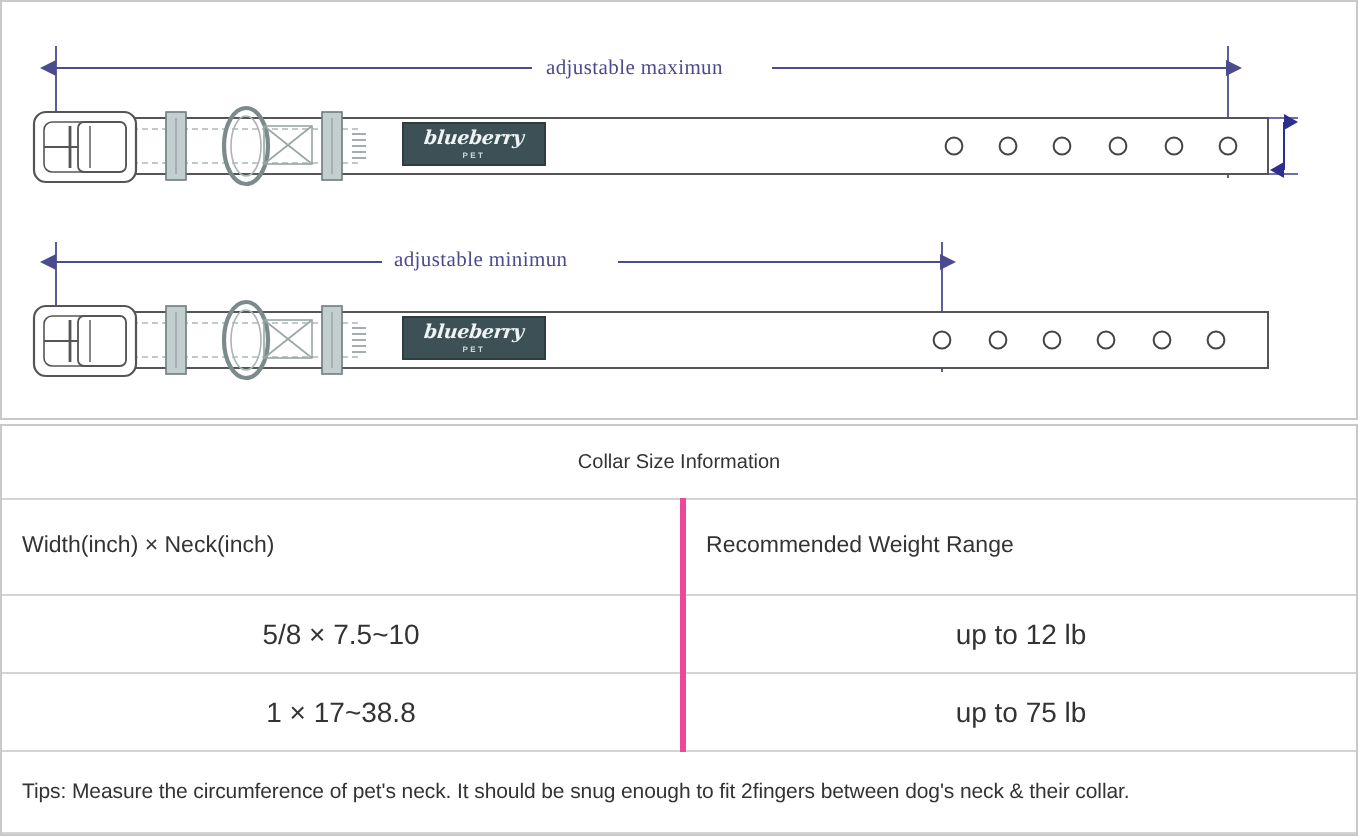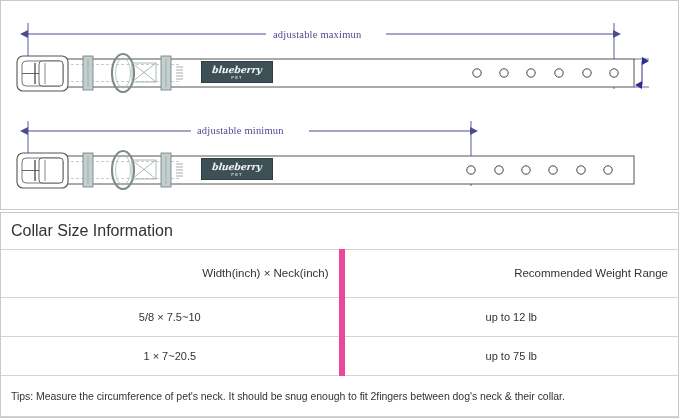--- a/index.html
+++ b/index.html
@@ -73,36 +73,36 @@
     font-size:11px;
   }
   table.sizetbl td{
     border-bottom:1px solid #d4d4d4;
     padding:0 10px;
     box-sizing:border-box;
     color:#333;
   }
   td.titlecell{
     height:28px;
-    font-size:16px;
-    text-align:left;
+    font-size:10px;
+    text-align:center;
     color:#222;
   }
   td.colhead{
     height:36px;
-    text-align:right;
+    text-align:left;
     font-size:11.5px;
     color:#333;
   }
   td.cell{
     height:30px;
     text-align:center;
-    font-size:11px;
-  }
-  td.vdiv{border-left:6px solid #ec4899;}
+    font-size:14px;
+  }
+  td.vdiv{border-left:3px solid #ec4899;}
   td.tipscell{
     height:31px;
     border-bottom:none;
     text-align:left;
     font-size:10.5px;
     color:#333;
     letter-spacing:-.05px;
   }
   .colA{width:50.3%;}
   .colB{width:49.7%;}
@@ -264,21 +264,21 @@
         </tr>
         <tr>
           <td class="colhead">Width(inch)  ×  Neck(inch)</td>
           <td class="colhead vdiv">Recommended Weight Range</td>
         </tr>
         <tr>
           <td class="cell">5/8 × 7.5~10</td>
           <td class="cell vdiv">up to 12 lb</td>
         </tr>
         <tr>
-          <td class="cell">1 × 7~20.5</td>
+          <td class="cell">1 × 17~38.8</td>
           <td class="cell vdiv">up to 75 lb</td>
         </tr>
         <tr>
           <td class="tipscell" colspan="2">Tips: Measure the circumference of pet's neck. It should be snug enough to fit 2fingers between dog's neck &amp; their collar.</td>
         </tr>
       </tbody>
     </table>
   </div>
 
 </div>

